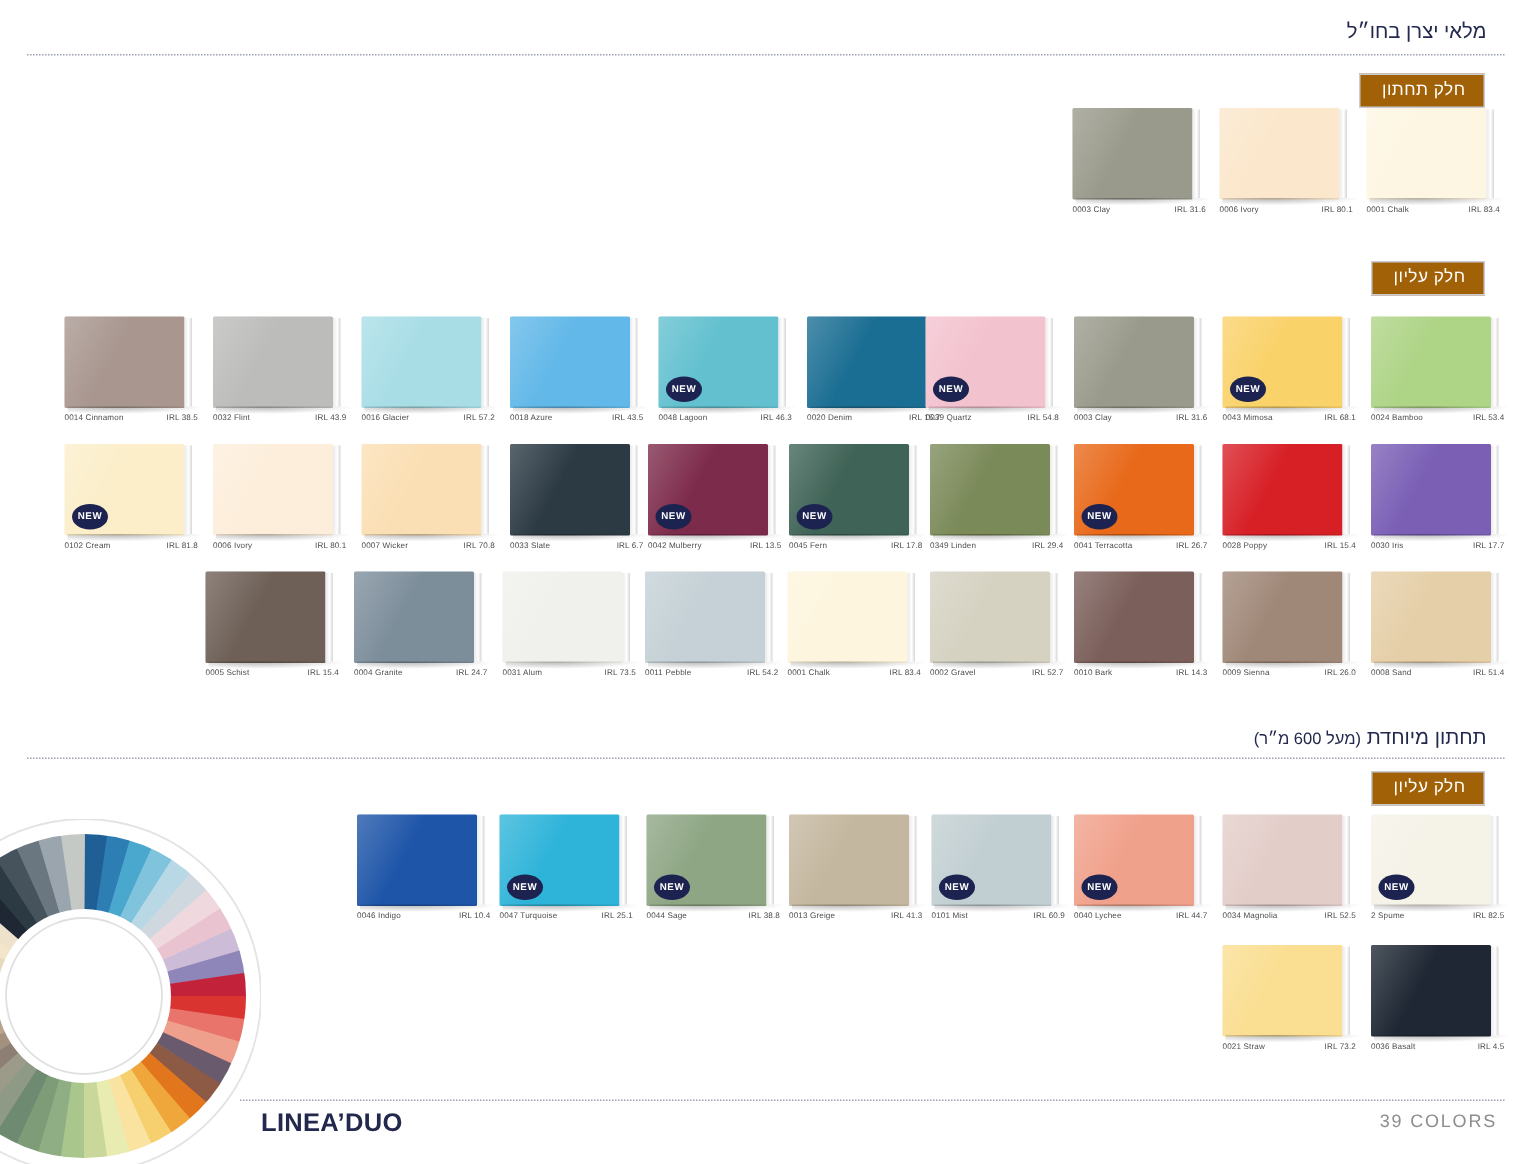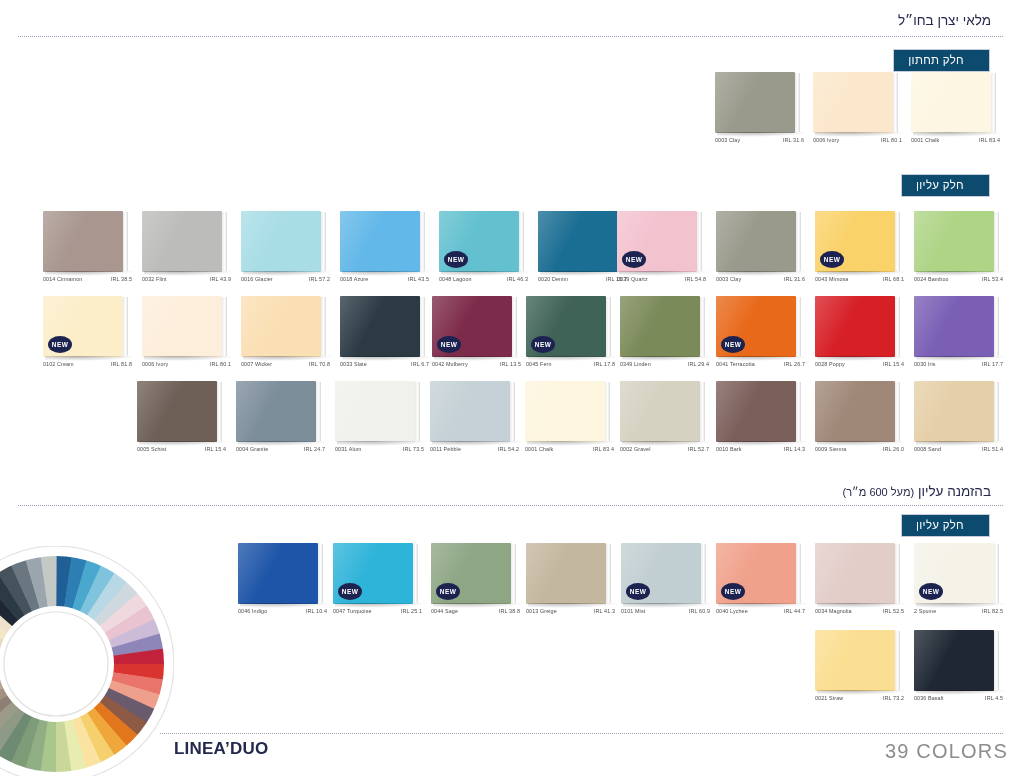--- a/index.html
+++ b/index.html
@@ -28,26 +28,26 @@
   .dotted-rule {
     position: absolute;
     left: 18px; right: 18px;
     border-top: 1.5px dotted #9aa0b5;
     height: 0;
   }
 
   
   .badge {
     position: absolute;
-    background: #0c4a6e;
+    background: #a16207;
     color: #ffffff;
     font-size: 11.5px;
     direction: rtl;
     text-align: right;
-    padding: 4px 25px 5px 14px;
+    padding: 4px 12px 5px 14px;
     letter-spacing: .3px;
     border: 1px solid #c9ccd8;
     white-space: nowrap;
   }
 
   
   .swatch {
     position: absolute;
     width: 95px;
   }
@@ -125,22 +125,22 @@
   .logo {
     position: absolute;
     left: 174px; top: 739px;
     font-size: 17px;
     font-weight: bold;
     color: #23294d;
     letter-spacing: .2px;
   }
   .colors-count {
     position: absolute;
-    right: 13px; top: 740px;
-    font-size: 20px;
+    right: 23px; top: 740px;
+    font-size: 12px;
     color: #8d8d8d;
     letter-spacing: 1.2px;
   }
 
   
   .fan {
     position: absolute;
     left: -62px; top: 546px;
     width: 236px; height: 236px;
   }
@@ -550,21 +550,21 @@
       <div class="chip-edge"></div>
       <div class="chip-shadow"></div>
       </div>
     <div class="labels">
         <span class="lbl-name">0008 Sand</span>
       <span class="lbl-irl">IRL 51.4</span>
       </div>
   </div>
 
   <div class="section-head" style="top:484px;">
-    <span>בהזמנה עליון</span>
+    <span>תחתון מיוחדת</span>
     <span class="sub">(מעל 600 מ״ר)</span>
   </div>
   <div class="dotted-rule" style="top:505px;"></div>
 
   <div class="badge" style="top:514px; right:31px;">חלק עליון</div>
 
   <div class="swatch" style="left:238px; top:543px;">
     <div class="chip-wrap">
         <div class="chip" style="background:#1e55a8"></div>
       <div class="chip-sheen"></div>

